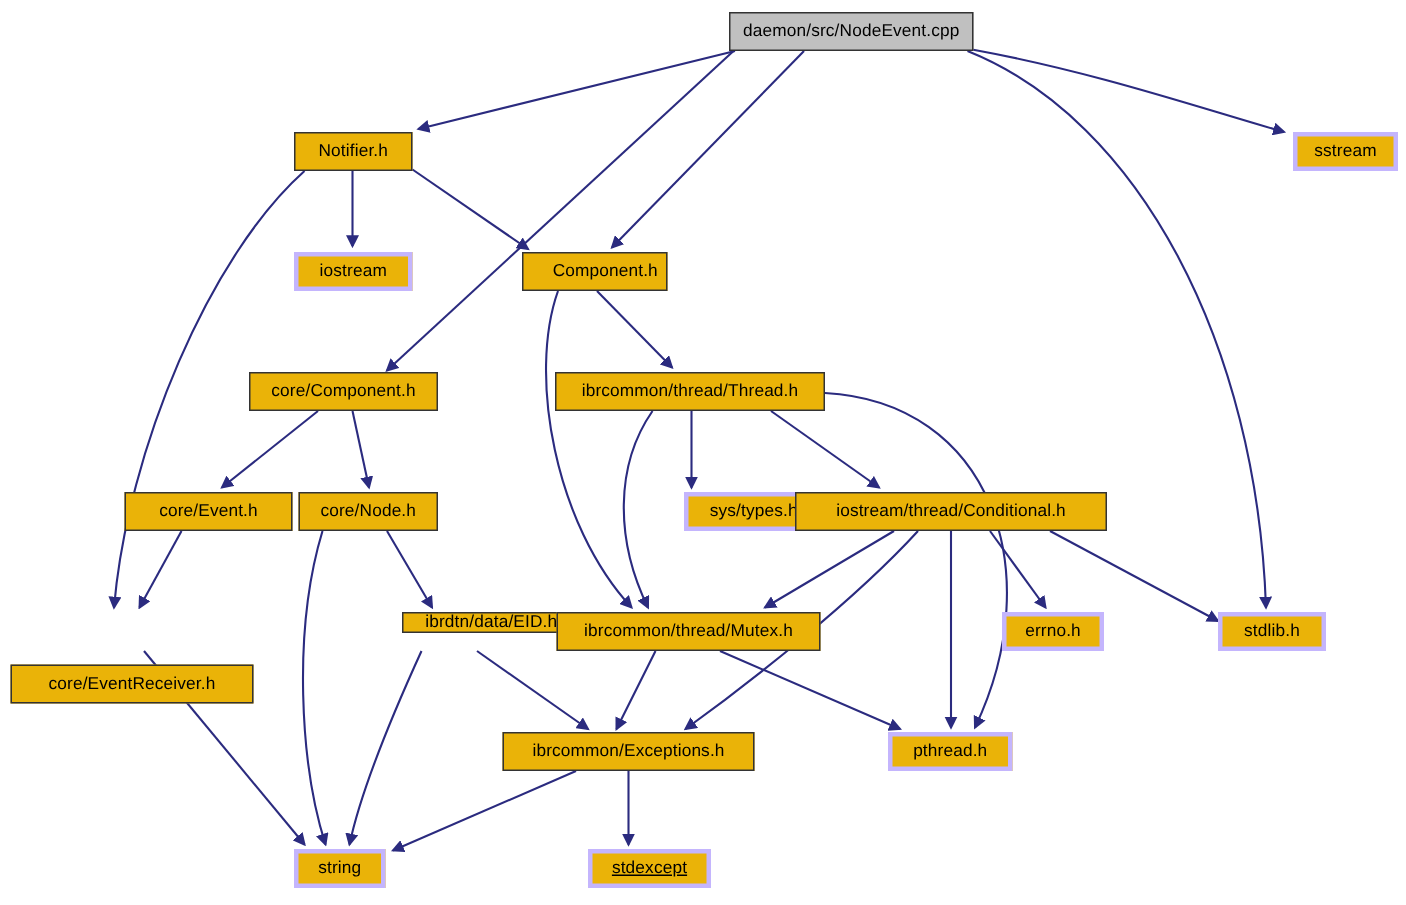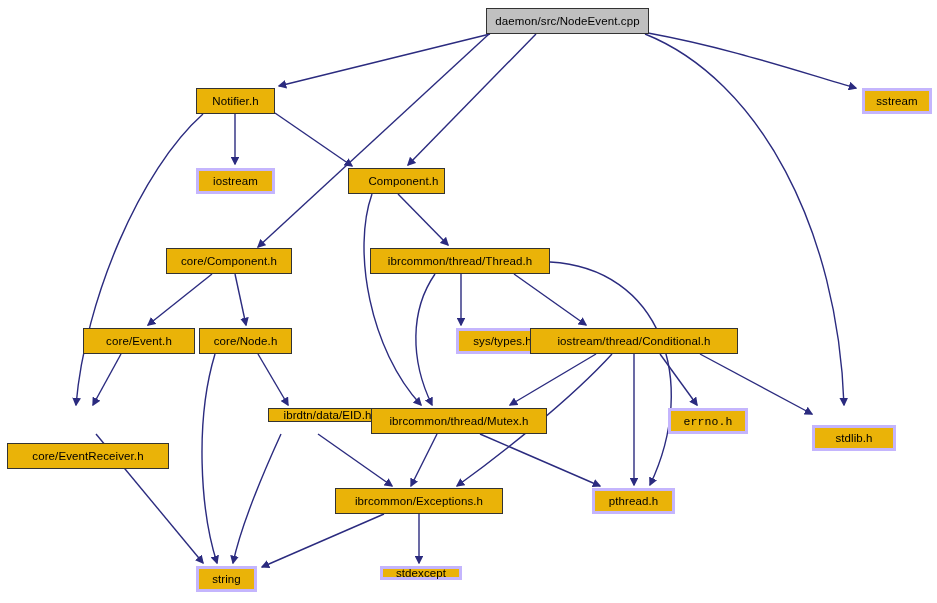--- a/index.html
+++ b/index.html
@@ -93,32 +93,32 @@
       </div>
       <div class="node proj" style="left: 7px; top: 408px; width: 162px; height: 26px; margin-top: 35px;">
         <span>core/EventReceiver.h</span>
       </div>
       <div class="node proj" style="left: 228px; top: 408px; width: 119px; height: 14px; margin-left: 40px;">
         <span>ibrdtn/data/EID.h</span>
       </div>
       <div class="node proj" style="left: 371px; top: 408px; width: 176px; height: 26px;">
         <span>ibrcommon/thread/Mutex.h</span>
       </div>
-      <div class="node sys" style="left: 668px; top: 408px; width: 80px; height: 26px; font-family: Liberation Mono, monospace;">
+      <div class="node sys" style="left: 668px; top: 408px; width: 68px; height: 26px;">
         <span>errno.h</span>
       </div>
-      <div class="node sys" style="left: 812px; top: 408px; width: 84px; height: 26px; margin-top: 17px;">
+      <div class="node sys" style="left: 812px; top: 408px; width: 72px; height: 26px;">
         <span>stdlib.h</span>
       </div>
       <div class="node proj" style="left: 335px; top: 488px; width: 168px; height: 26px;">
         <span>ibrcommon/Exceptions.h</span>
       </div>
       <div class="node sys" style="left: 592px; top: 488px; width: 83px; height: 26px;">
         <span>pthread.h</span>
       </div>
       <div class="node sys" style="left: 196px; top: 566px; width: 61px; height: 26px;">
         <span>string</span>
       </div>
-      <div class="node sys" style="left: 380px; top: 566px; width: 82px; height: 14px;">
+      <div class="node sys" style="left: 392px; top: 566px; width: 82px; height: 26px; text-decoration: underline;">
         <span>stdexcept</span>
       </div>
     </div>
 </div>
 
 </body></html>

